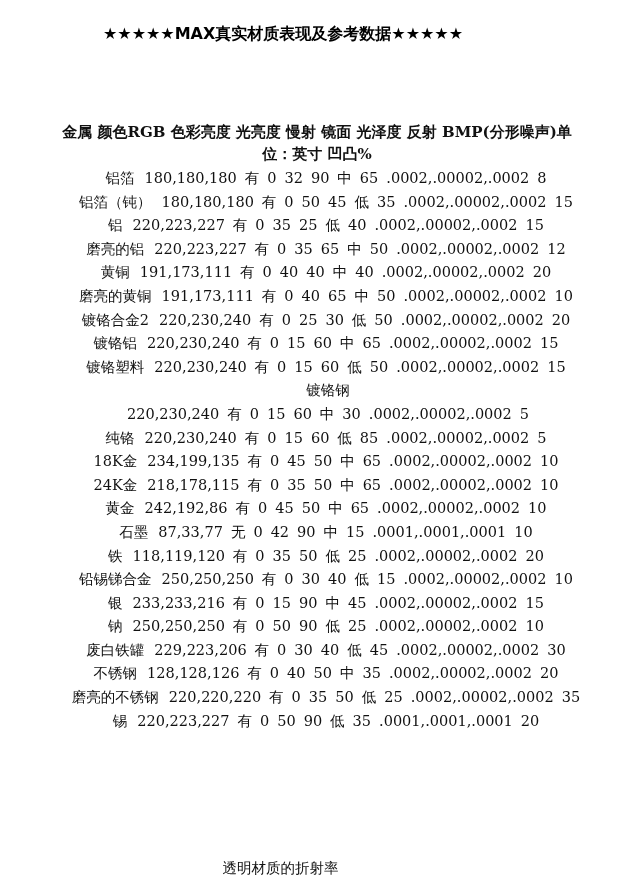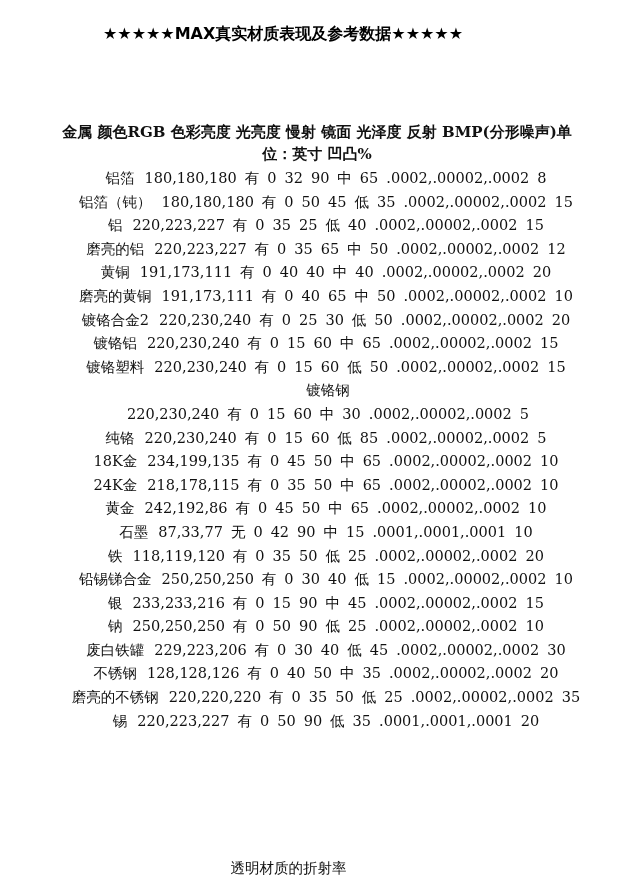--- a/index.html
+++ b/index.html
@@ -68,21 +68,20 @@
       color: #111;
     }
     .footer-heading {
       position: absolute;
       top: 859px;
       left: 0;
       width: 561px;
       text-align: center;
       font-size: 14.5px;
       color: #111;
-      padding-left: 8px;
     }
   </style>
 </head>
 <body>
 
 <div class="page">
   <div class="title">★★★★★MAX真实材质表现及参考数据★★★★★</div>
 
   <div class="header-block">
     <div>金属 颜色RGB 色彩亮度 光亮度 慢射 镜面 光泽度 反射 BMP(分形噪声)单</div>

